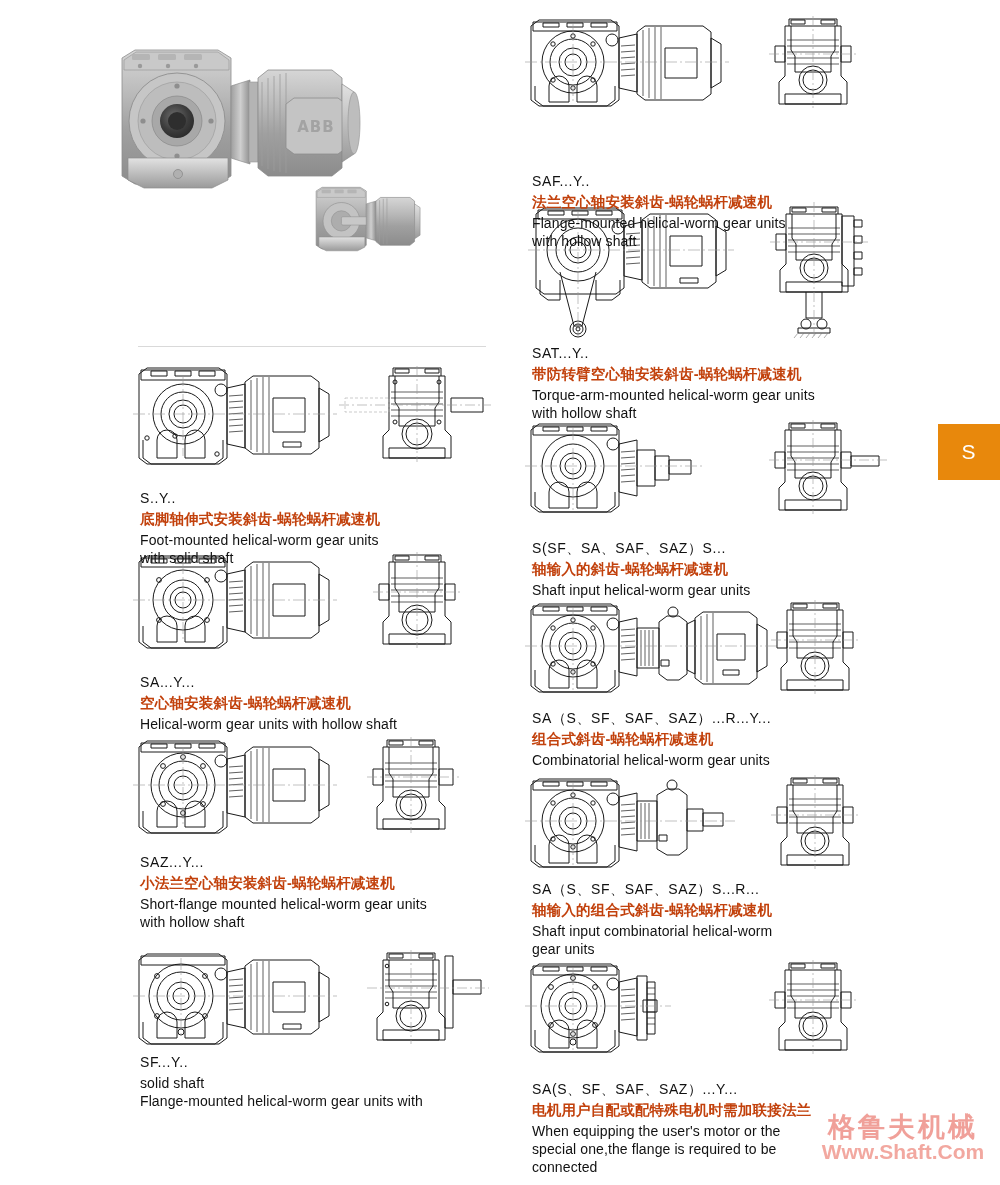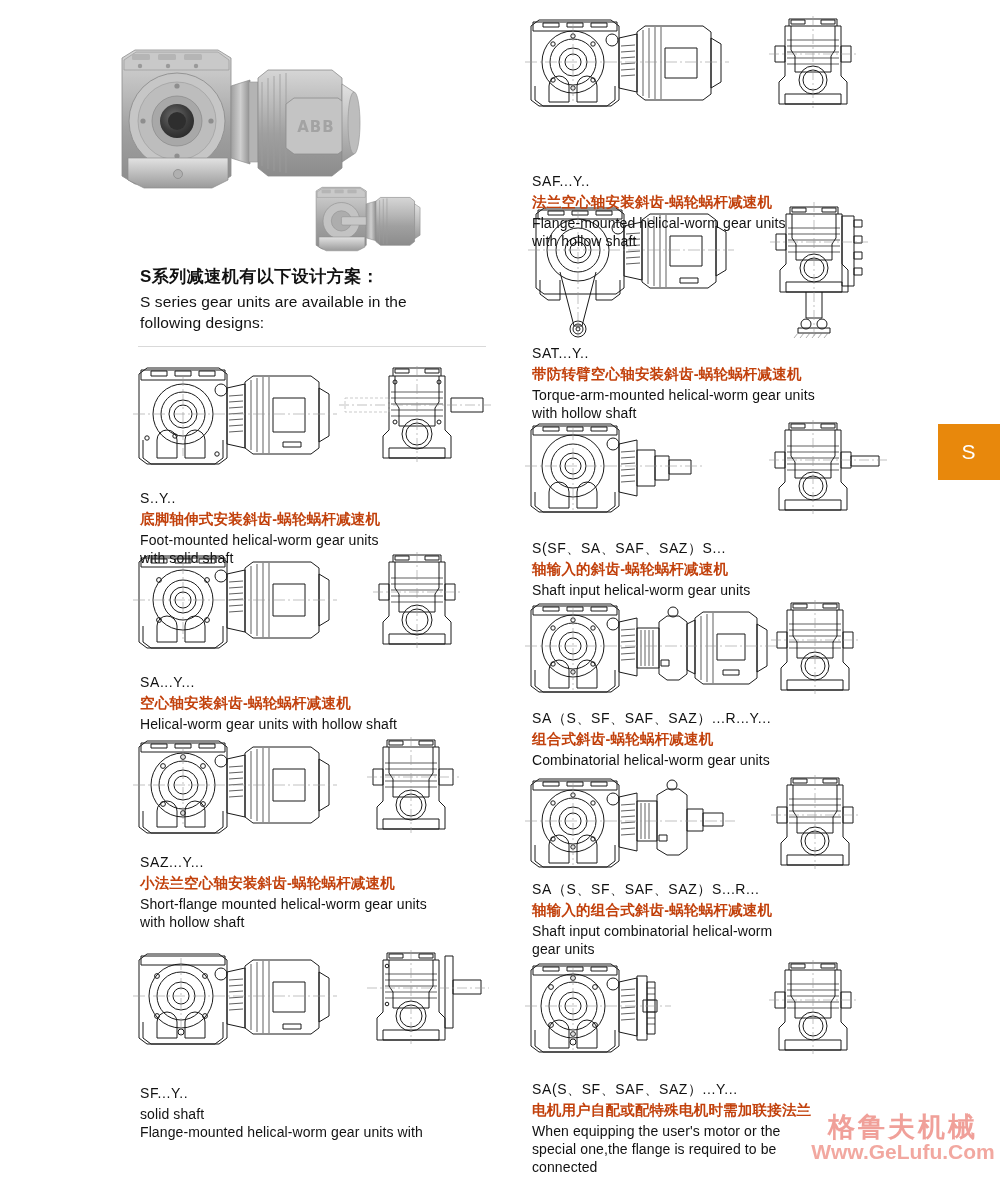--- a/index.html
+++ b/index.html
@@ -231,25 +231,20 @@
         <g stroke="#9d9d9d" stroke-width="1.4">
           <line x1="160" y1="70" x2="160" y2="162"></line>
           <line x1="168" y1="67" x2="168" y2="165"></line>
           <line x1="176" y1="66" x2="176" y2="166"></line>
         </g>
         <path d="M236,78 L248,86 L248,146 L236,154 Z" fill="url(#mg2)" stroke="#8a8a8a" stroke-width="1.2"></path>
       </g>
     </svg>
   </div>
 
-  <div class="heading">
-    <p class="cn">S系列减速机有以下设计方案：</p>
-    <p class="en">S series gear units are available in the</p>
-    <p class="en">following designs:</p>
-  </div>
   <div class="rule"></div>
 
   <div class="drawing" style="left:133px; top:362px;">
     <svg width="360" height="120" viewBox="0 0 360 120">
       <g fill="none" stroke="#1a1a1a" stroke-width="1" stroke-linejoin="round">
 
         <path d="M6,12 L6,96 L14,102 L86,102 L94,96 L94,12 L86,6 L14,6 Z"></path>
         <path d="M8,8 L92,8 L92,18 L8,18 Z"></path>
         <rect x="18" y="9" width="16" height="5"></rect>
           <rect x="42" y="9" width="16" height="5"></rect>
@@ -1014,21 +1009,21 @@
     <div class="en">Helical-worm gear units with hollow shaft</div>
   </div>
 
   <div class="caption" style="left:140px; top:853px; width:365px;">
     <div class="code">SAZ...Y...</div>
     <div class="cn">小法兰空心轴安装斜齿-蜗轮蜗杆减速机</div>
     <div class="en">Short-flange mounted helical-worm gear units</div>
     <div class="en">with hollow shaft</div>
   </div>
 
-  <div class="caption" style="left:140px; top:1084px; width:365px;">
+  <div class="caption" style="left:140px; top:1053px; width:365px;">
     <div class="code">SF...Y..</div>
     <div class="en">solid shaft</div>
     <div class="en">Flange-mounted helical-worm gear units with</div>
   </div>
 
   <div class="caption" style="left:532px; top:124px; width:370px;margin-top:48px;">
     <div class="code">SAF...Y..</div>
     <div class="cn">法兰空心轴安装斜齿-蜗轮蜗杆减速机</div>
     <div class="en">Flange-mounted helical-worm gear units</div>
     <div class="en">with hollow shaft</div>
@@ -1067,16 +1062,16 @@
     <div class="en">special one,the flange is required to be</div>
     <div class="en">connected</div>
   </div>
 
   <div class="side-tab">
     <span>S</span>
   </div>
 
   <div class="watermark">
     <div class="wm-cn">格鲁夫机械</div>
-    <div class="wm-url">Www.GeLufu.Com</div>
+    <div class="wm-url">Www.Shaft.Com</div>
   </div>
 
 </div>
 
 </body></html>

